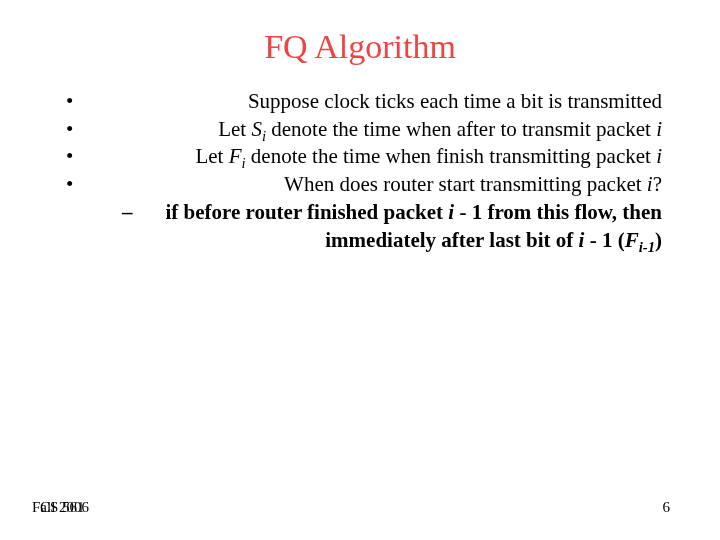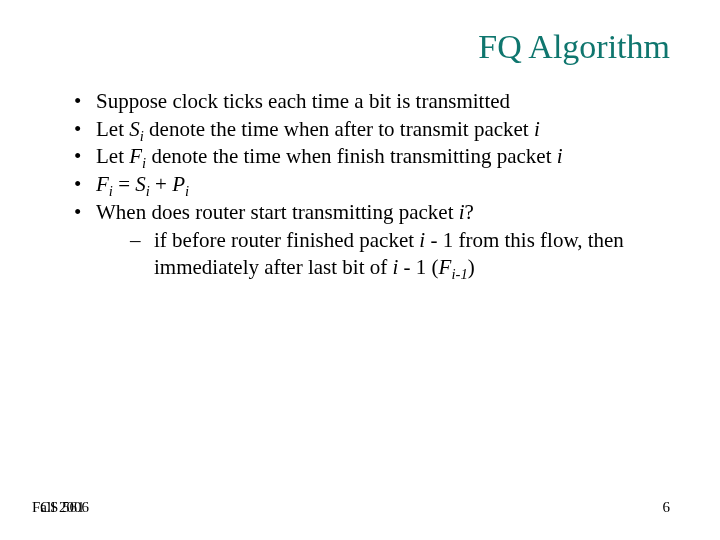--- a/index.html
+++ b/index.html
@@ -13,34 +13,35 @@
     overflow: hidden;
   }
   .slide {
     position: relative;
     width: 720px;
     height: 540px;
     box-sizing: border-box;
     padding: 28px 50px 0 50px;
   }
   .title {
-    text-align: right;
+    text-align: center;
     font-size: 34px;
-    color: #0f766e;
+    color: #ef4444;
     margin: 0 0 22px 0;
     font-weight: normal;
   }
   .body {
     font-size: 21px;
     line-height: 1.32;
   }
   ul.bullets {
     list-style: none;
-    margin: 16px;
+    margin: 8px;
     padding: 0;
+    text-align: right;
   }
   ul.bullets > li {
     position: relative;
     padding-left: 30px;
     margin: 0;
   }
   ul.bullets > li::before {
     content: "•";
     position: absolute;
     left: 8px;
@@ -48,20 +49,21 @@
   }
   ul.subbul {
     list-style: none;
     margin: 0;
     padding: 0;
   }
   ul.subbul > li {
     position: relative;
     padding-left: 58px;
     margin: 0;
+    font-weight: bold;
   }
   ul.subbul > li::before {
     content: "–";
     position: absolute;
     left: 34px;
     top: 0;
   }
   .ital { font-style: italic; }
   .sub {
     font-style: italic;
@@ -92,21 +94,20 @@
   <div class="body">
     <ul class="bullets">
 
       <li><span>Suppose clock ticks each time a bit is transmitted</span></li>
 
 
       <li><span>Let </span><span class="ital">S</span><span class="sub">i</span><span> denote the time when after to transmit packet </span><span class="ital">i</span></li>
 
       <li><span>Let </span><span class="ital">F</span><span class="sub">i</span><span> denote the time when finish transmitting packet </span><span class="ital">i</span></li>
 
-      <li><span class="ital">F</span><span class="sub">i</span><span> = </span><span class="ital">S</span><span class="sub">i</span><span> + </span><span class="ital">P</span><span class="sub">i</span></li>
 
       <li><span>When does router start transmitting packet </span><span class="ital">i</span><span>?</span>
         <ul class="subbul">
           <li><span>if before router finished packet </span><span class="ital">i</span><span> - 1 from this flow, then immediately after last bit of </span><span class="ital">i</span><span> - 1 (</span><span class="ital">F</span><span class="sub">i-1</span><span>)</span></li>
         </ul>
       </li>
 
 
     </ul>
   </div>

